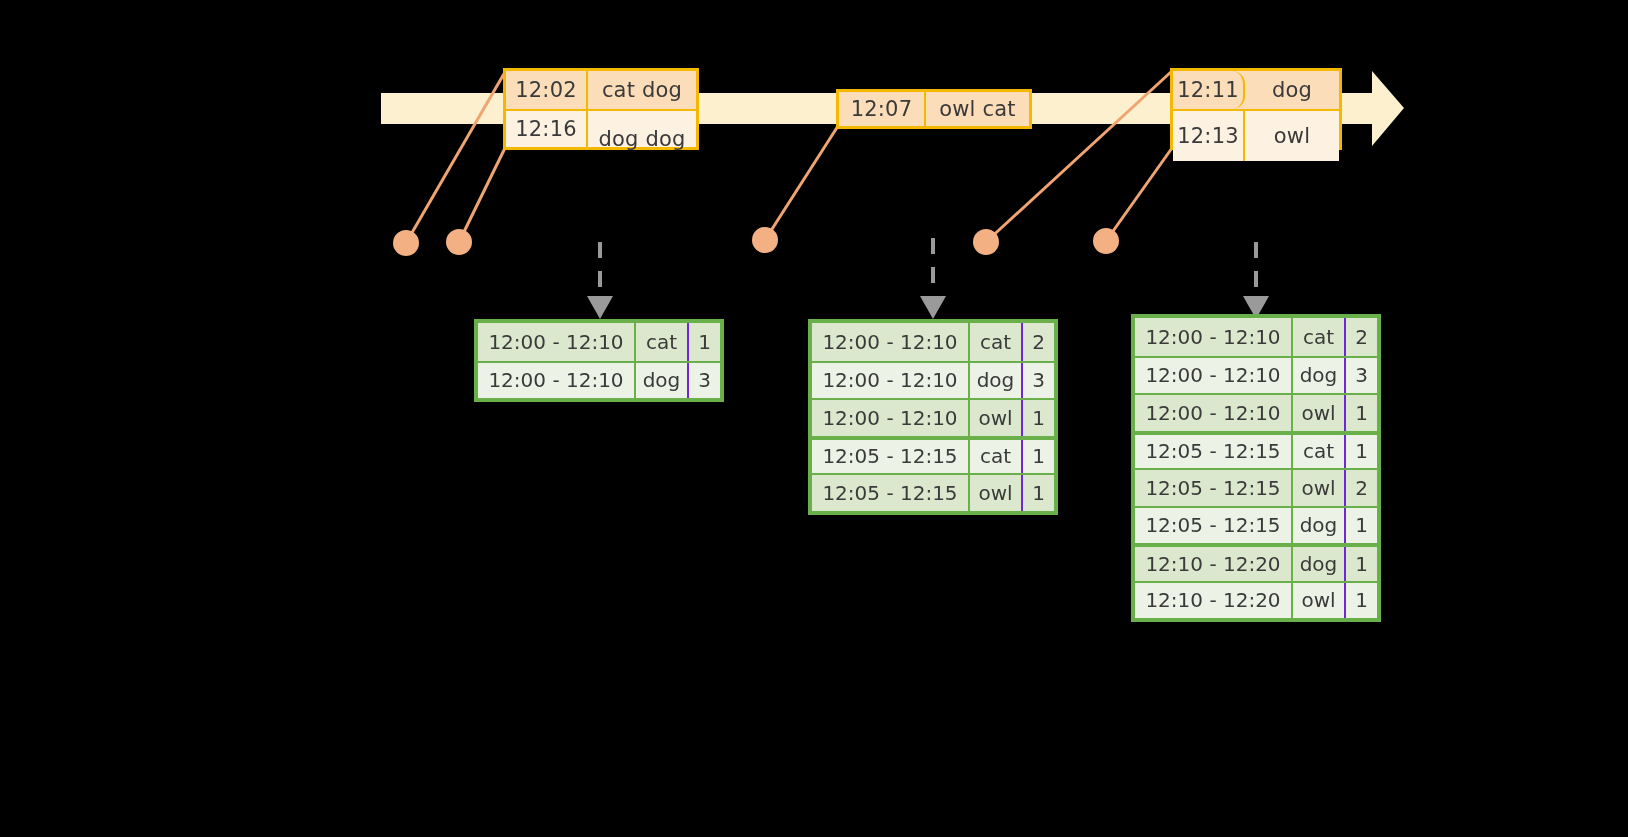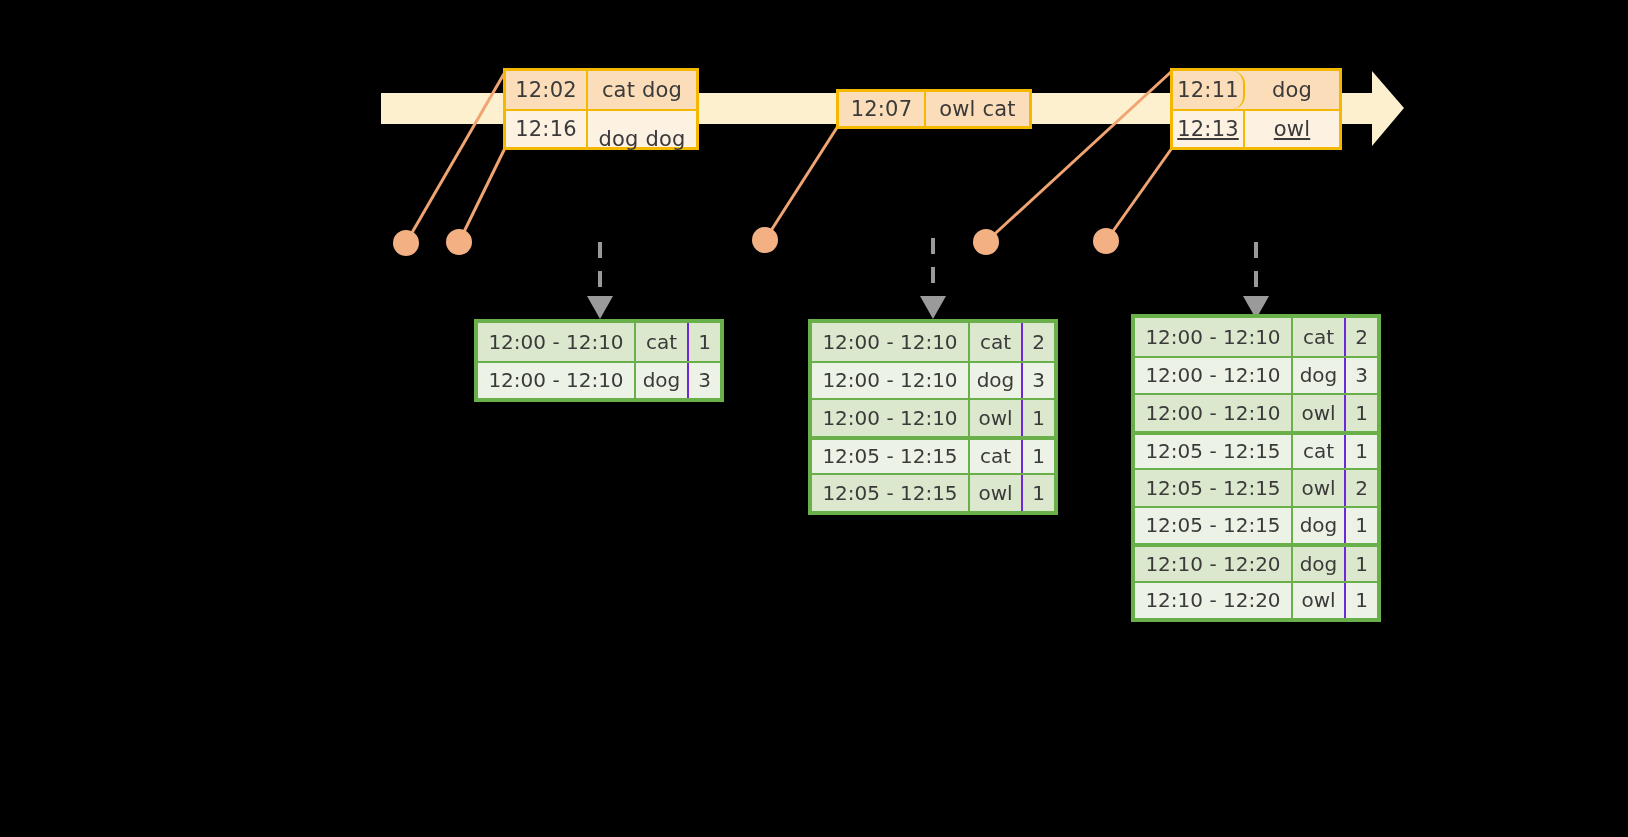--- a/index.html
+++ b/index.html
@@ -107,21 +107,21 @@
       <div class="evt-time" style="width:91px;">12:07</div>
       <div class="evt-words" style="width:108px;">owl cat</div>
     </div>
   </div>
 
   <div class="evt-group" style="left:1170px;top:60px;width:172px;height:82px;">
     <div class="evt-row shade" style="height:38px;">
       <div class="evt-time" style="width:72px;border-radius:13px;">12:11</div>
       <div class="evt-words" style="width:94px;">dog</div>
     </div>
-    <div class="evt-row plain" style="height:38px;text-decoration:underline;">
+    <div class="evt-row plain" style="height:52px;">
       <div class="evt-time" style="width:72px;">12:13</div>
       <div class="evt-words" style="width:94px;">owl</div>
     </div>
   </div>
 
   <div class="rtable" id="tbl0" style="left:474px;top:311px;width:250px;">
       <div class="rrow shade">
         <div class="c-win" style="width: 158px;">12:00 - 12:10</div>
         <div class="c-word" style="width: 53px;">cat</div>
         <div class="c-cnt" style="flex: 1 1 0%;">1</div>

